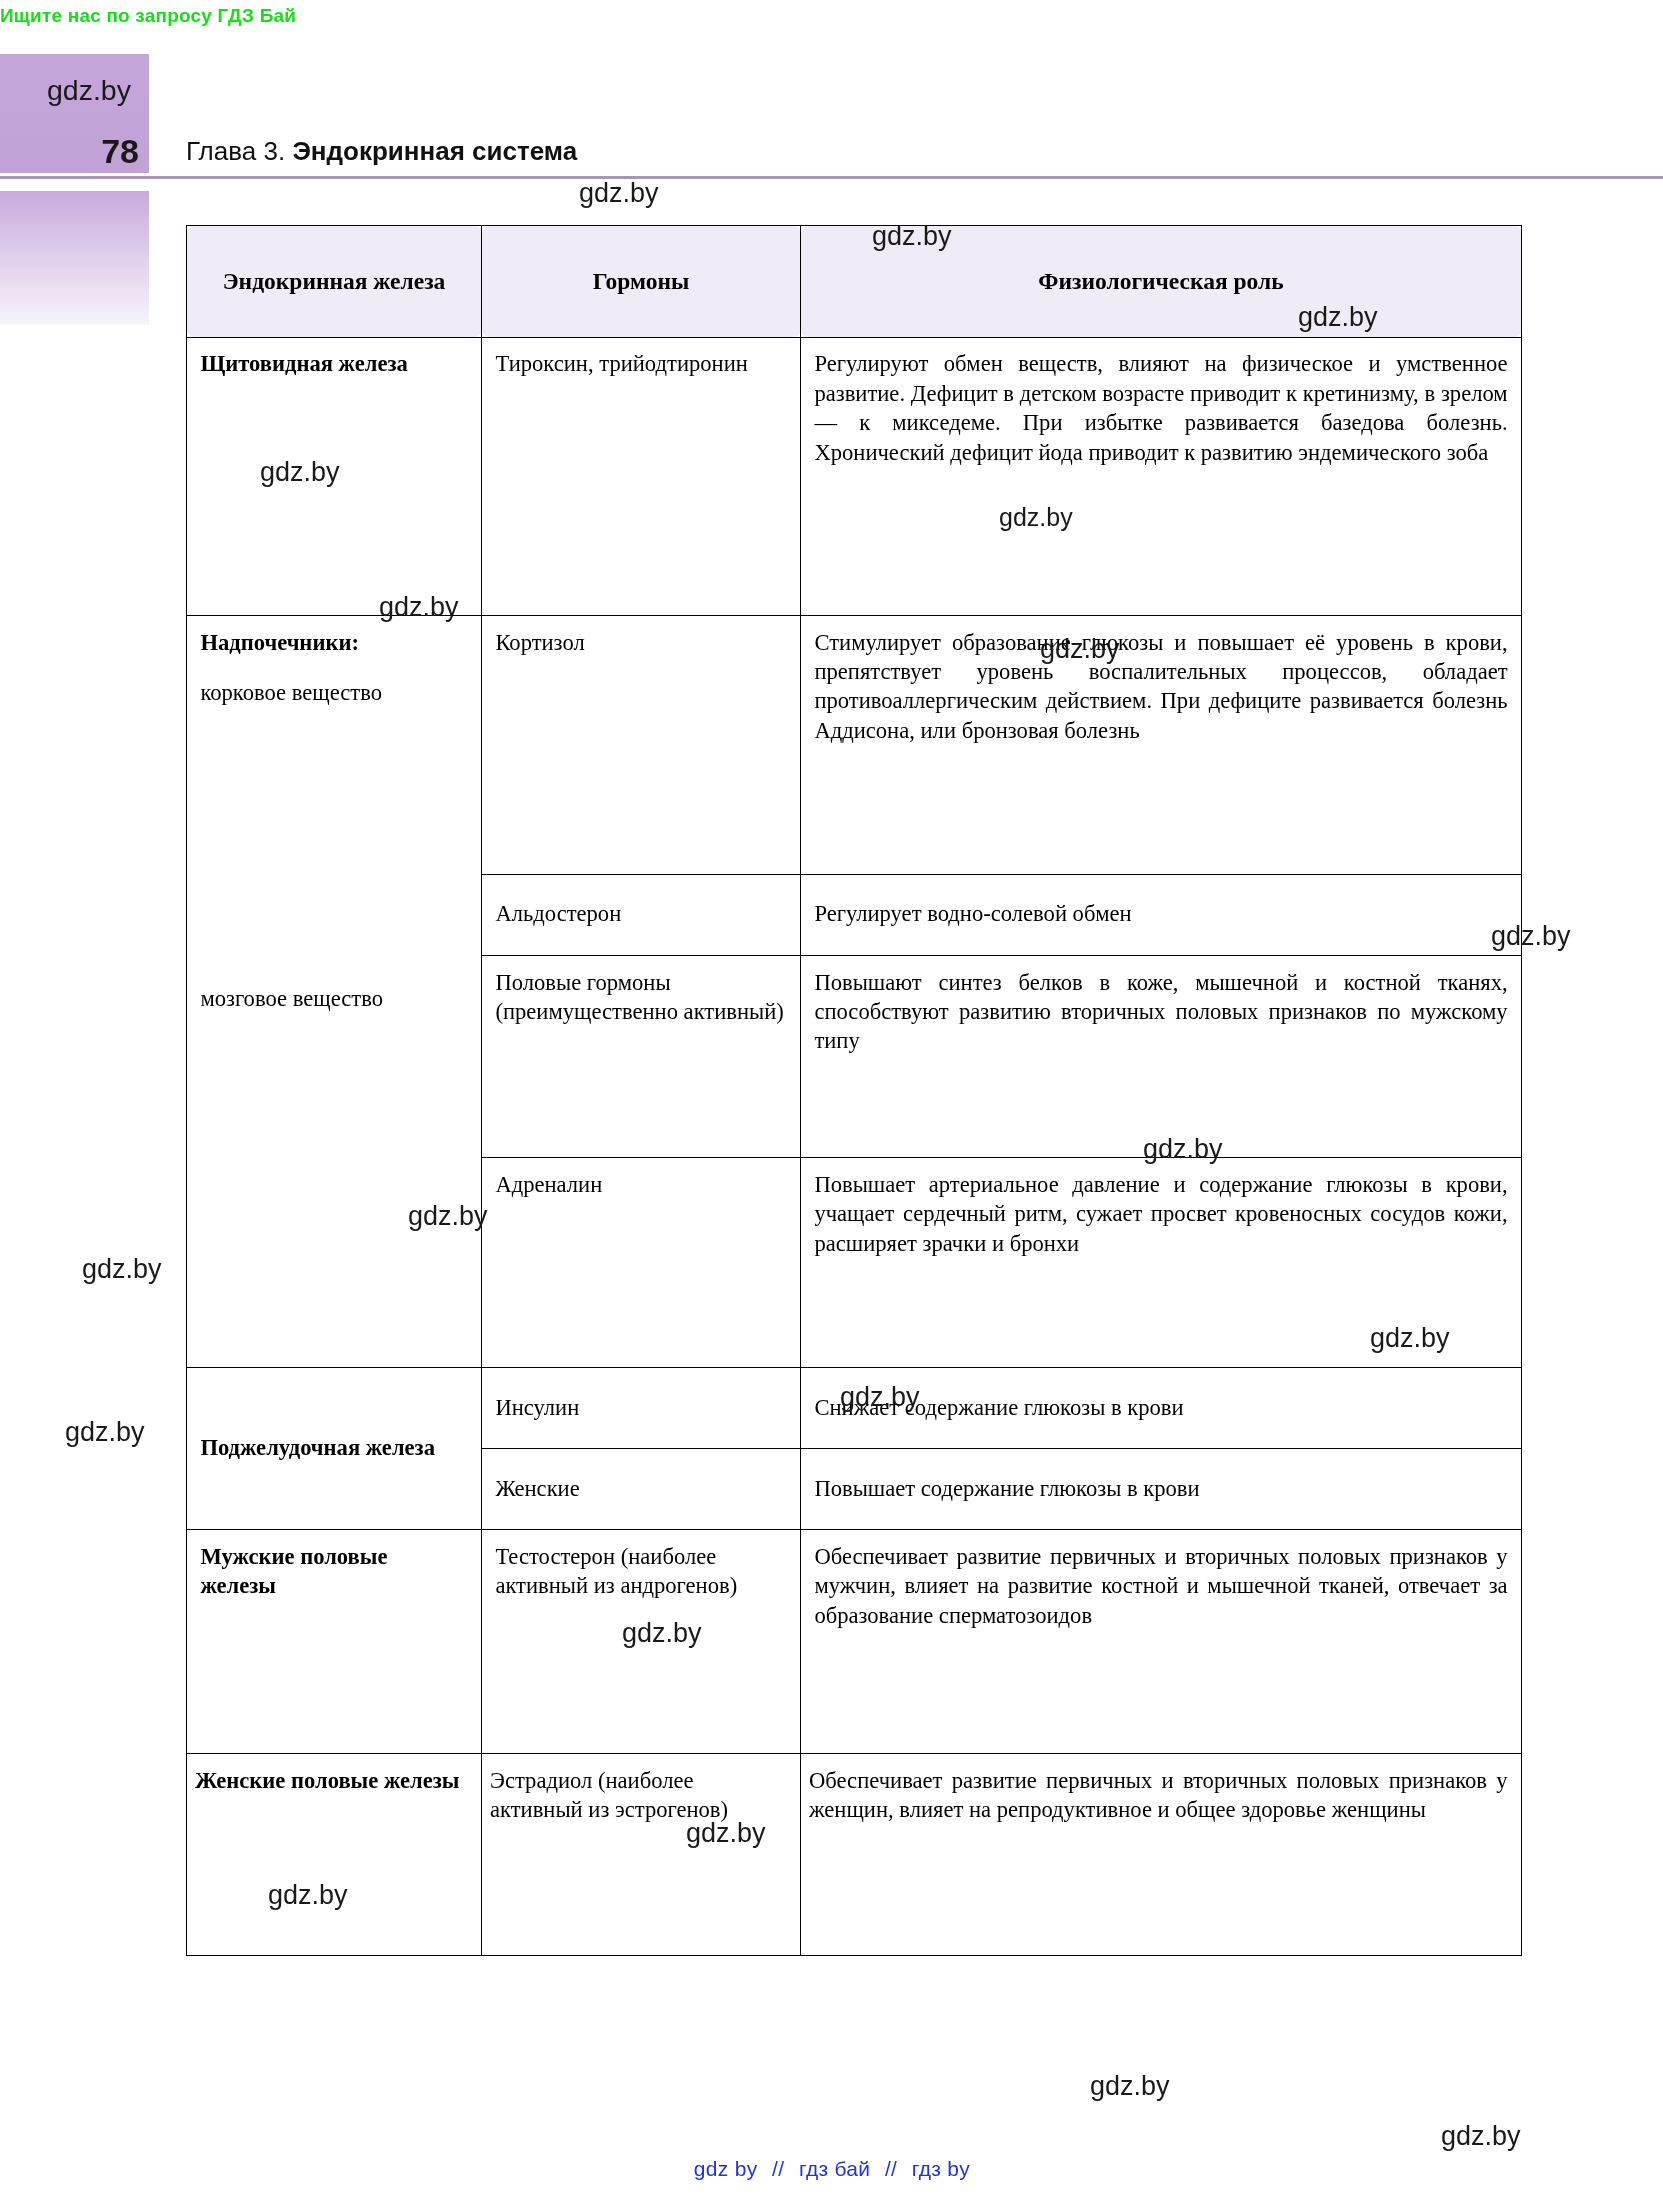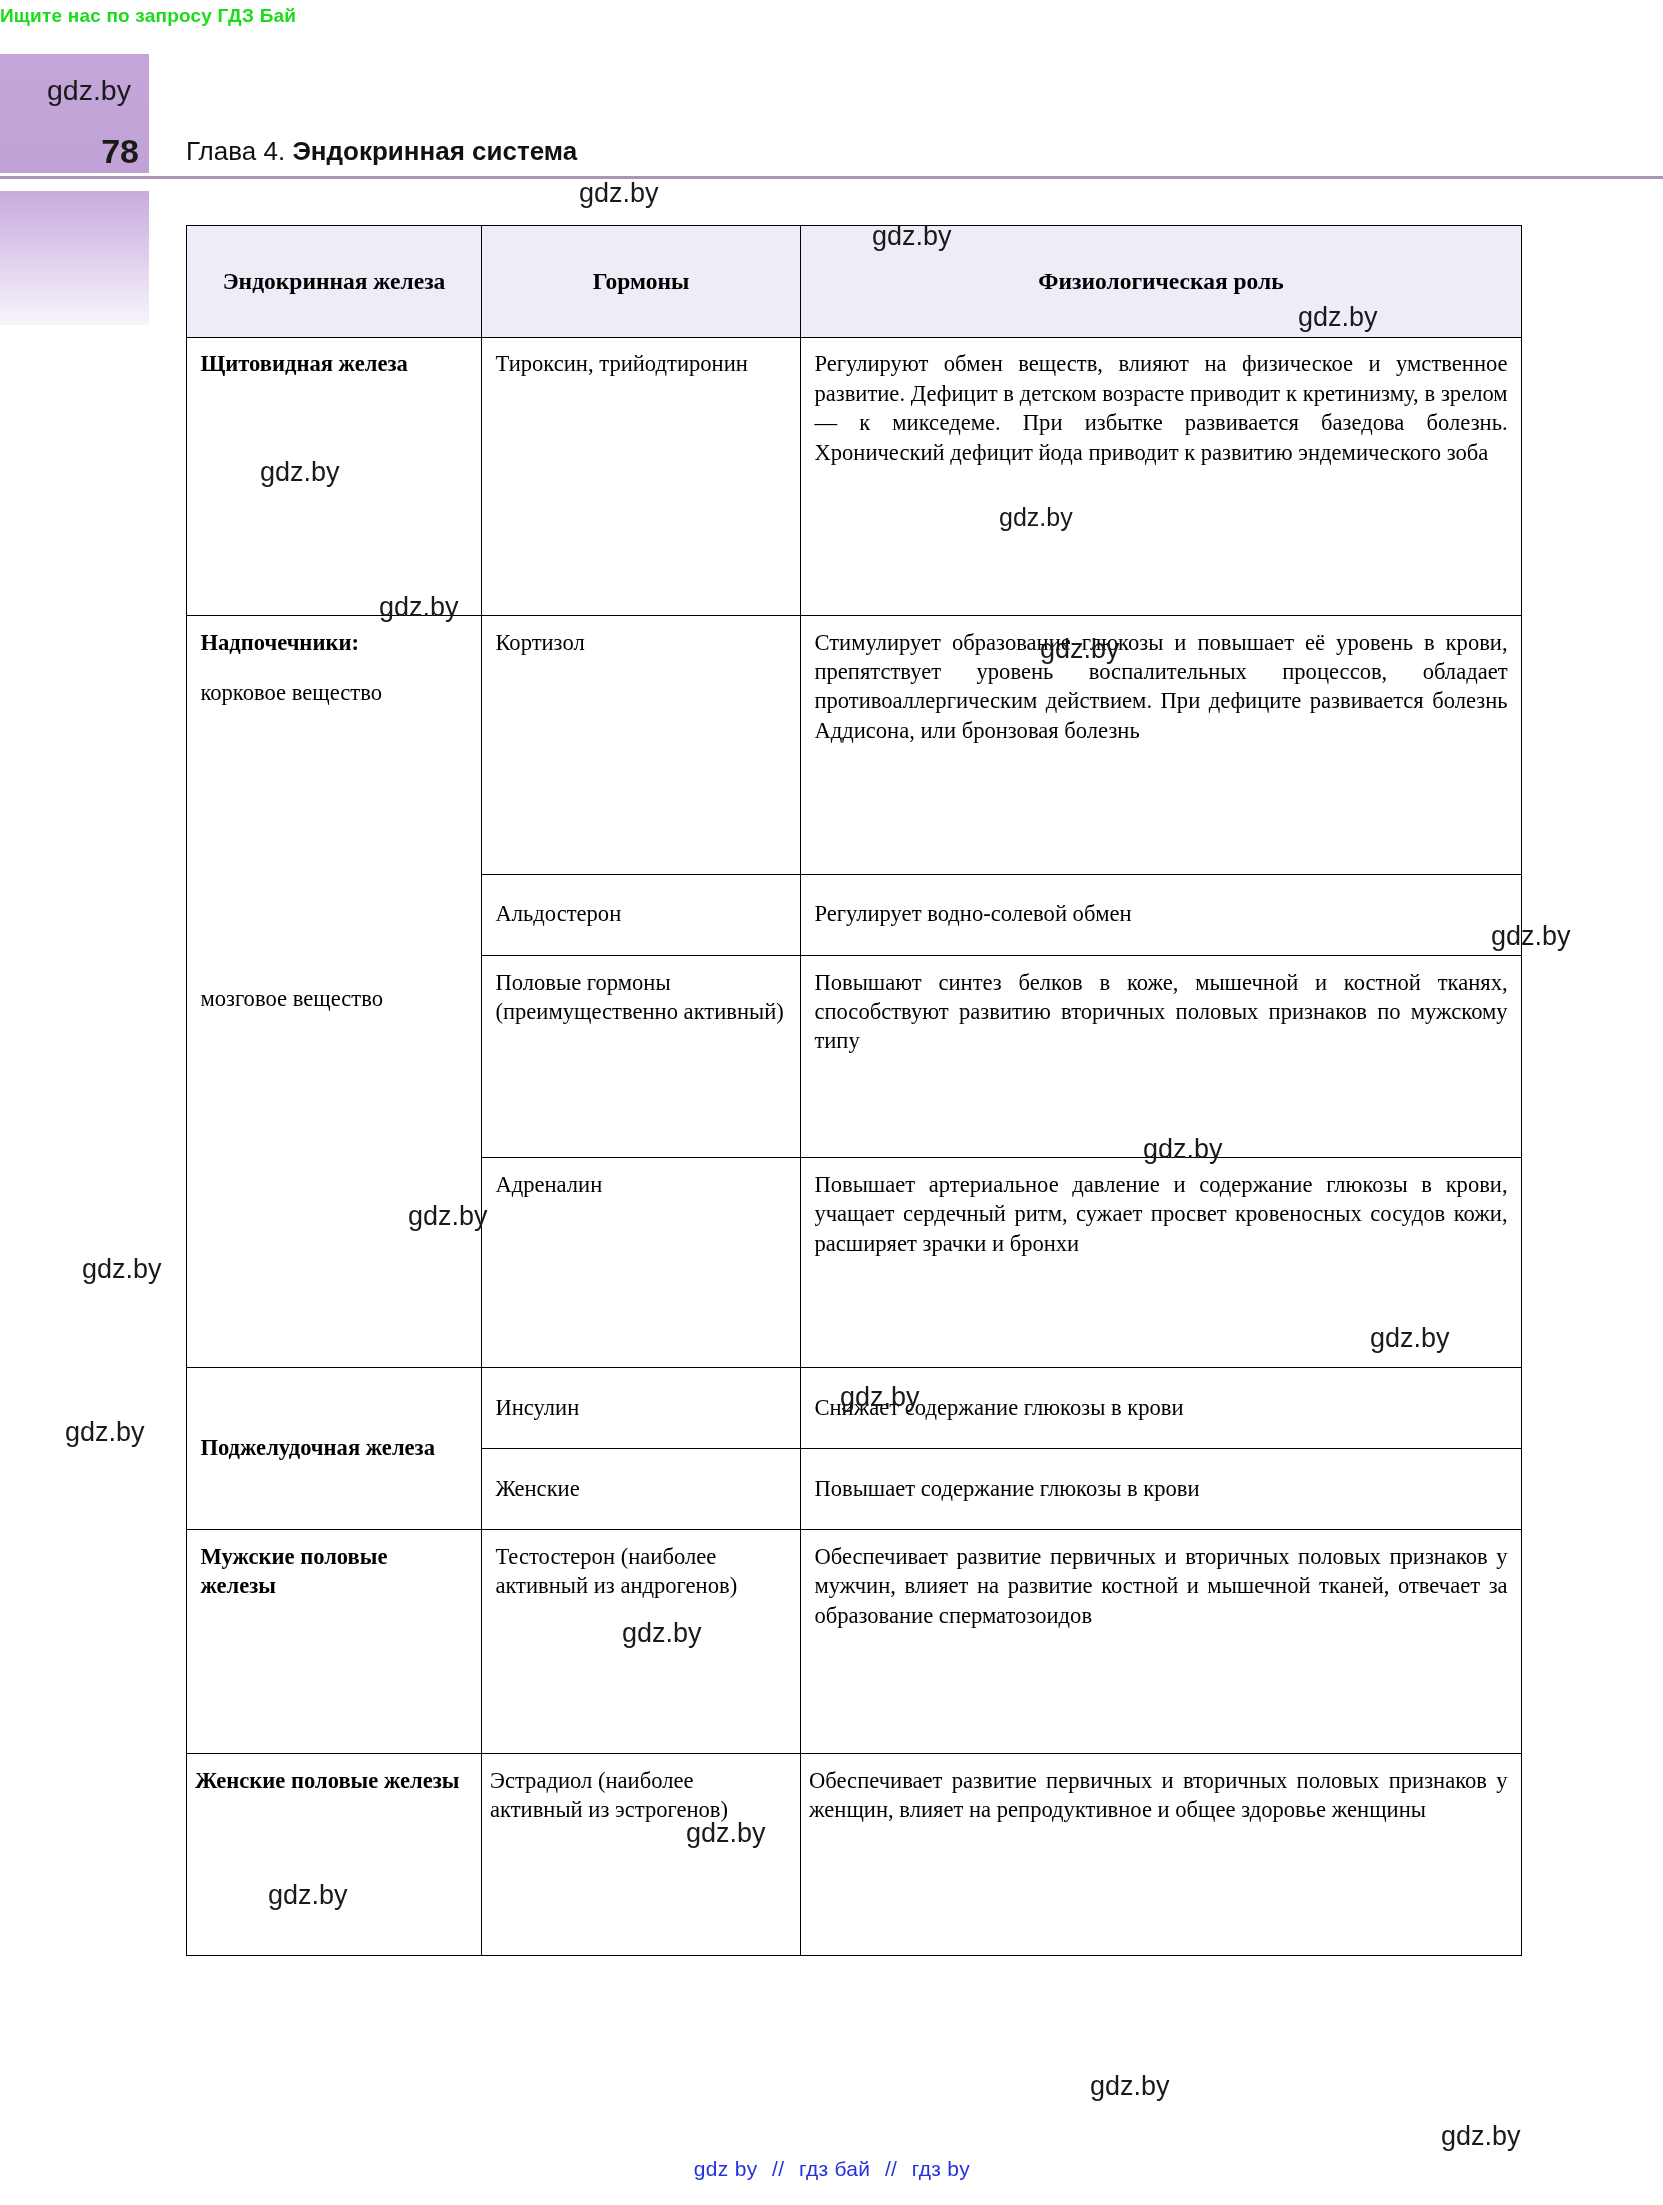--- a/index.html
+++ b/index.html
@@ -99,20 +99,21 @@
     background: transparent;
   }
   .endocrine-table thead th {
     background: #f0ecf7;
     text-align: center;
     vertical-align: middle;
     font-weight: bold;
     font-size: 23.5px;
     height: 94px;
     padding: 8.4px 10px;
+    border-radius: 8px;
   }
   col.c-gland  { width: 295px; }
   col.c-hormone{ width: 319px; }
   col.c-role   { width: 721px; }
 
   .cell-gland  { font-weight: bold; }
   .cell-gland .sub { font-weight: normal; display: block; margin-top: 15px; }
   .cell-gland .sub-first { font-weight: normal; display: block; margin-top: 21px; }
   .cell-role   { text-align: justify; text-align-last: left; hyphens: manual; }
   .cell-role.centered { text-align: left; }
@@ -156,21 +157,21 @@
 <body>
 
 <div class="promo-banner">Ищите нас по запросу ГДЗ Бай</div>
 
 <div class="sidebar-tab sidebar-tab-top"></div>
 <div class="sidebar-tab sidebar-tab-bottom"></div>
 <div class="header-rule"></div>
 
 <div class="page-number">78</div>
 <div class="chapter-line">
-  <span class="chapter-label">Глава 4.</span>
+  <span class="chapter-label">Глава 3.</span>
   <span class="chapter-title">Эндокринная система</span>
 </div>
 
 <table class="endocrine-table">
   <colgroup>
     <col class="c-gland">
       <col class="c-hormone">
       <col class="c-role">
   </colgroup>
   <thead>

